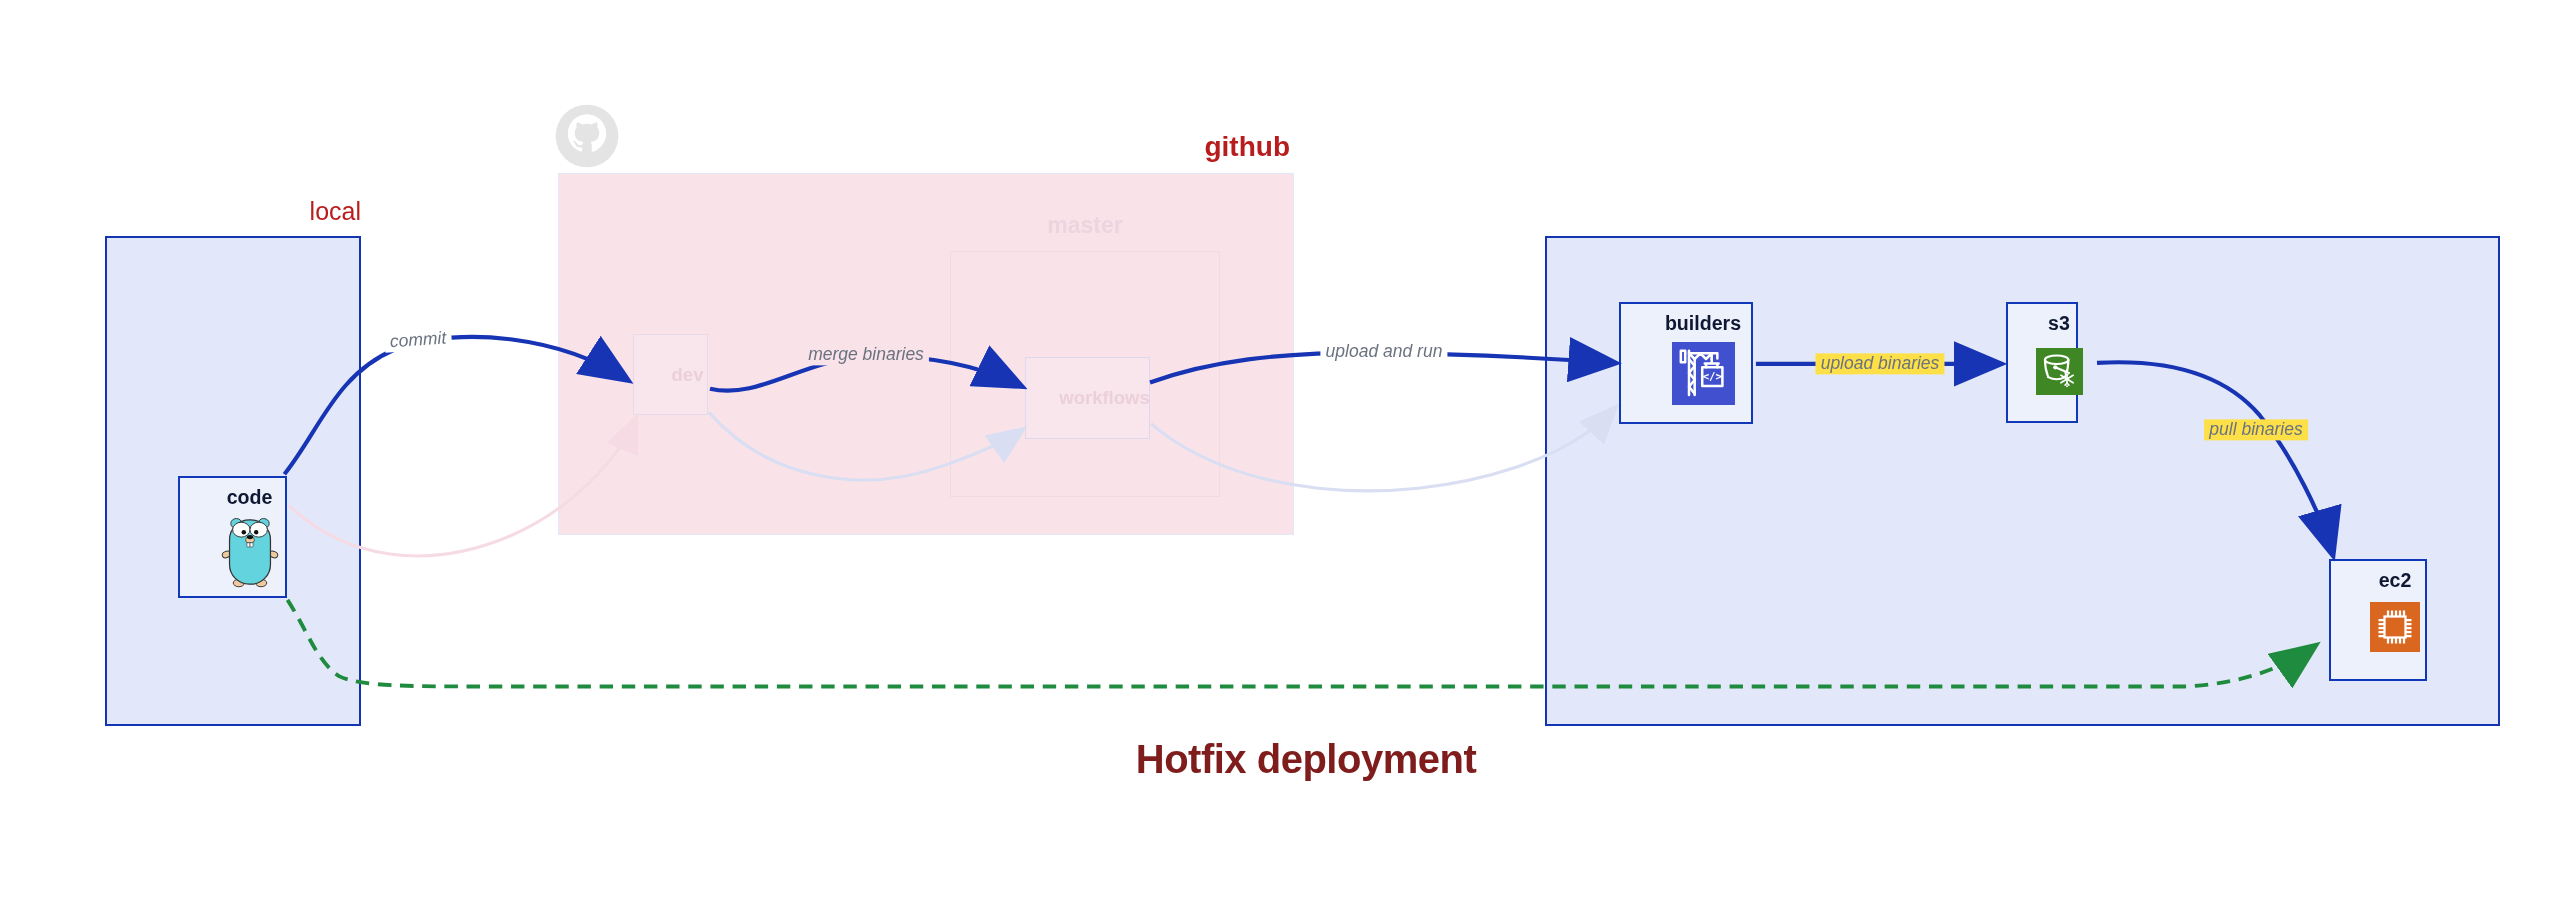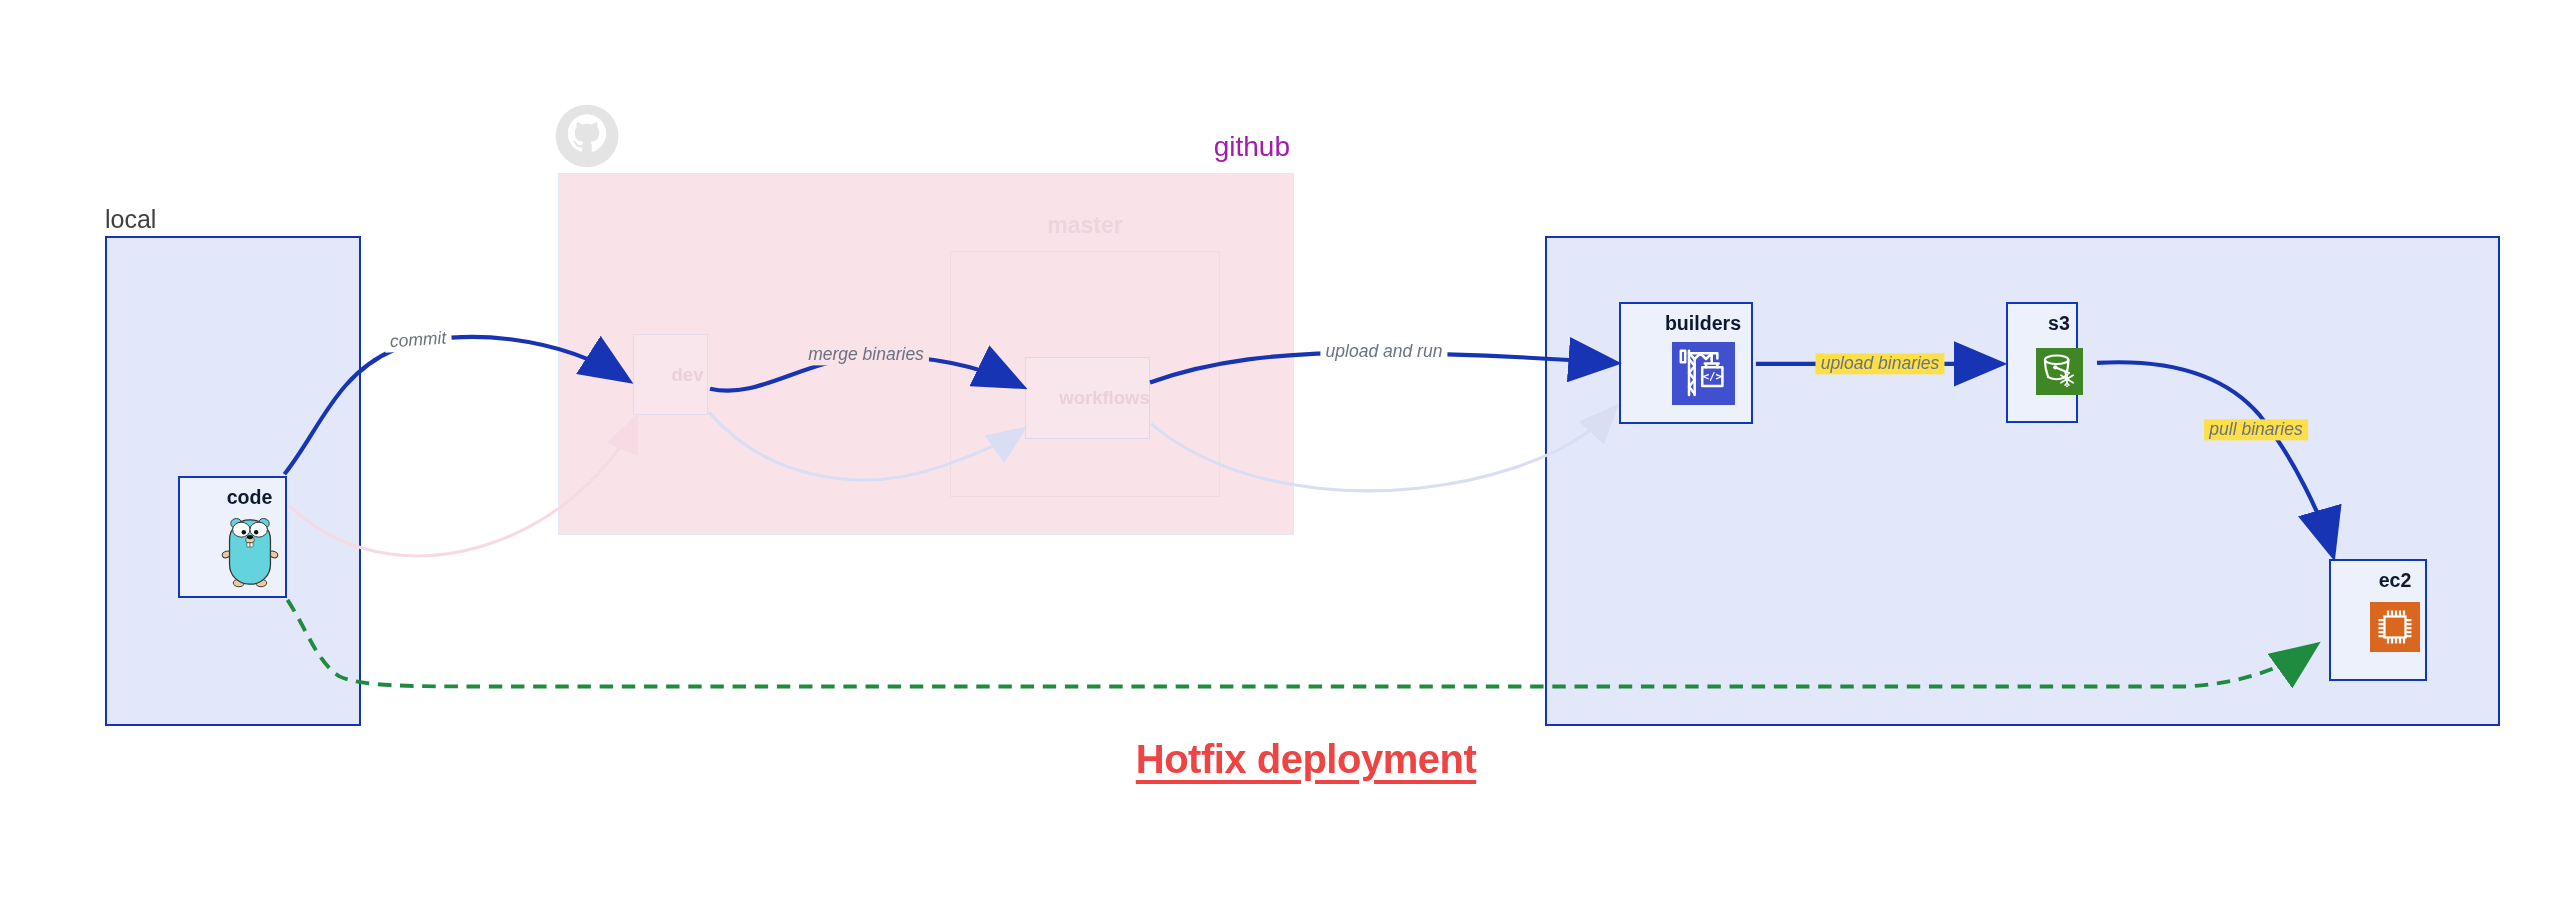--- a/index.html
+++ b/index.html
@@ -9,25 +9,25 @@
   }
   .abs{position:absolute;}
 
   
   .group-box{position:absolute;box-sizing:border-box;}
   .group-local,.group-aws{background:#e2e8f9;border:2.1px solid #1335b1;}
   .group-github{background:#f9e3e9;border:1px solid #e3e8f6;}
   .group-master{background:transparent;border:1.5px solid #eedbe4;}
 
   .group-label{
-    position:absolute;text-align:left;font-size:25px;font-weight:500;
-    color:#404040;letter-spacing:0px;margin-top:8px;
+    position:absolute;text-align:right;font-size:25px;font-weight:500;
+    color:#b91c1c;letter-spacing:0px;
   }
   .github-label{
-    position:absolute;font-size:28px;font-weight:400;color:#a21caf;text-align:right;
+    position:absolute;font-size:28px;font-weight:700;color:#b91c1c;text-align:right;
   }
   .master-label{
     position:absolute;text-align:center;font-size:23px;font-weight:700;color:#eed4de;
   }
 
   
   .node{position:absolute;box-sizing:border-box;display:flex;flex-direction:column;
         align-items:center;padding-left:34px;}
   .node-solid{background:#edf1fb;border:2.1px solid #1038b8;}
   .node-faded{background:#f9e5ec;border:1.5px solid #e5d9ea;justify-content:center;}
@@ -42,22 +42,22 @@
     padding:1px 5.2px;line-height:1.1;
   }
   .bg-white{background:#ffffff;}
   .bg-pink{background:#f9e3e9;}
   .bg-blue{background:#fde047;}
   .rot{transform:translate(-50%,-50%) rotate(-4deg);}
 
   
   .diagram-title{
     position:absolute;transform:translateX(-50%);
-    font-size:40px;font-weight:700;color:#ef4444;letter-spacing:-0.5px;
-    text-decoration:underline;text-decoration-thickness:4.1px;text-underline-offset:7.2px;
+    font-size:40px;font-weight:700;color:#7f1d1d;letter-spacing:-0.5px;
+    text-decoration-thickness:4.1px;text-underline-offset:7.2px;
   }
 
   svg.edges{position:absolute;left:0;top:0;pointer-events:none;}
 </style>
 </head>
 <body>
 
 <div id="canvas">
 
   <div class="group-box group-local" style="left:105px;top:236px;width:256px;height:490px;"></div>

